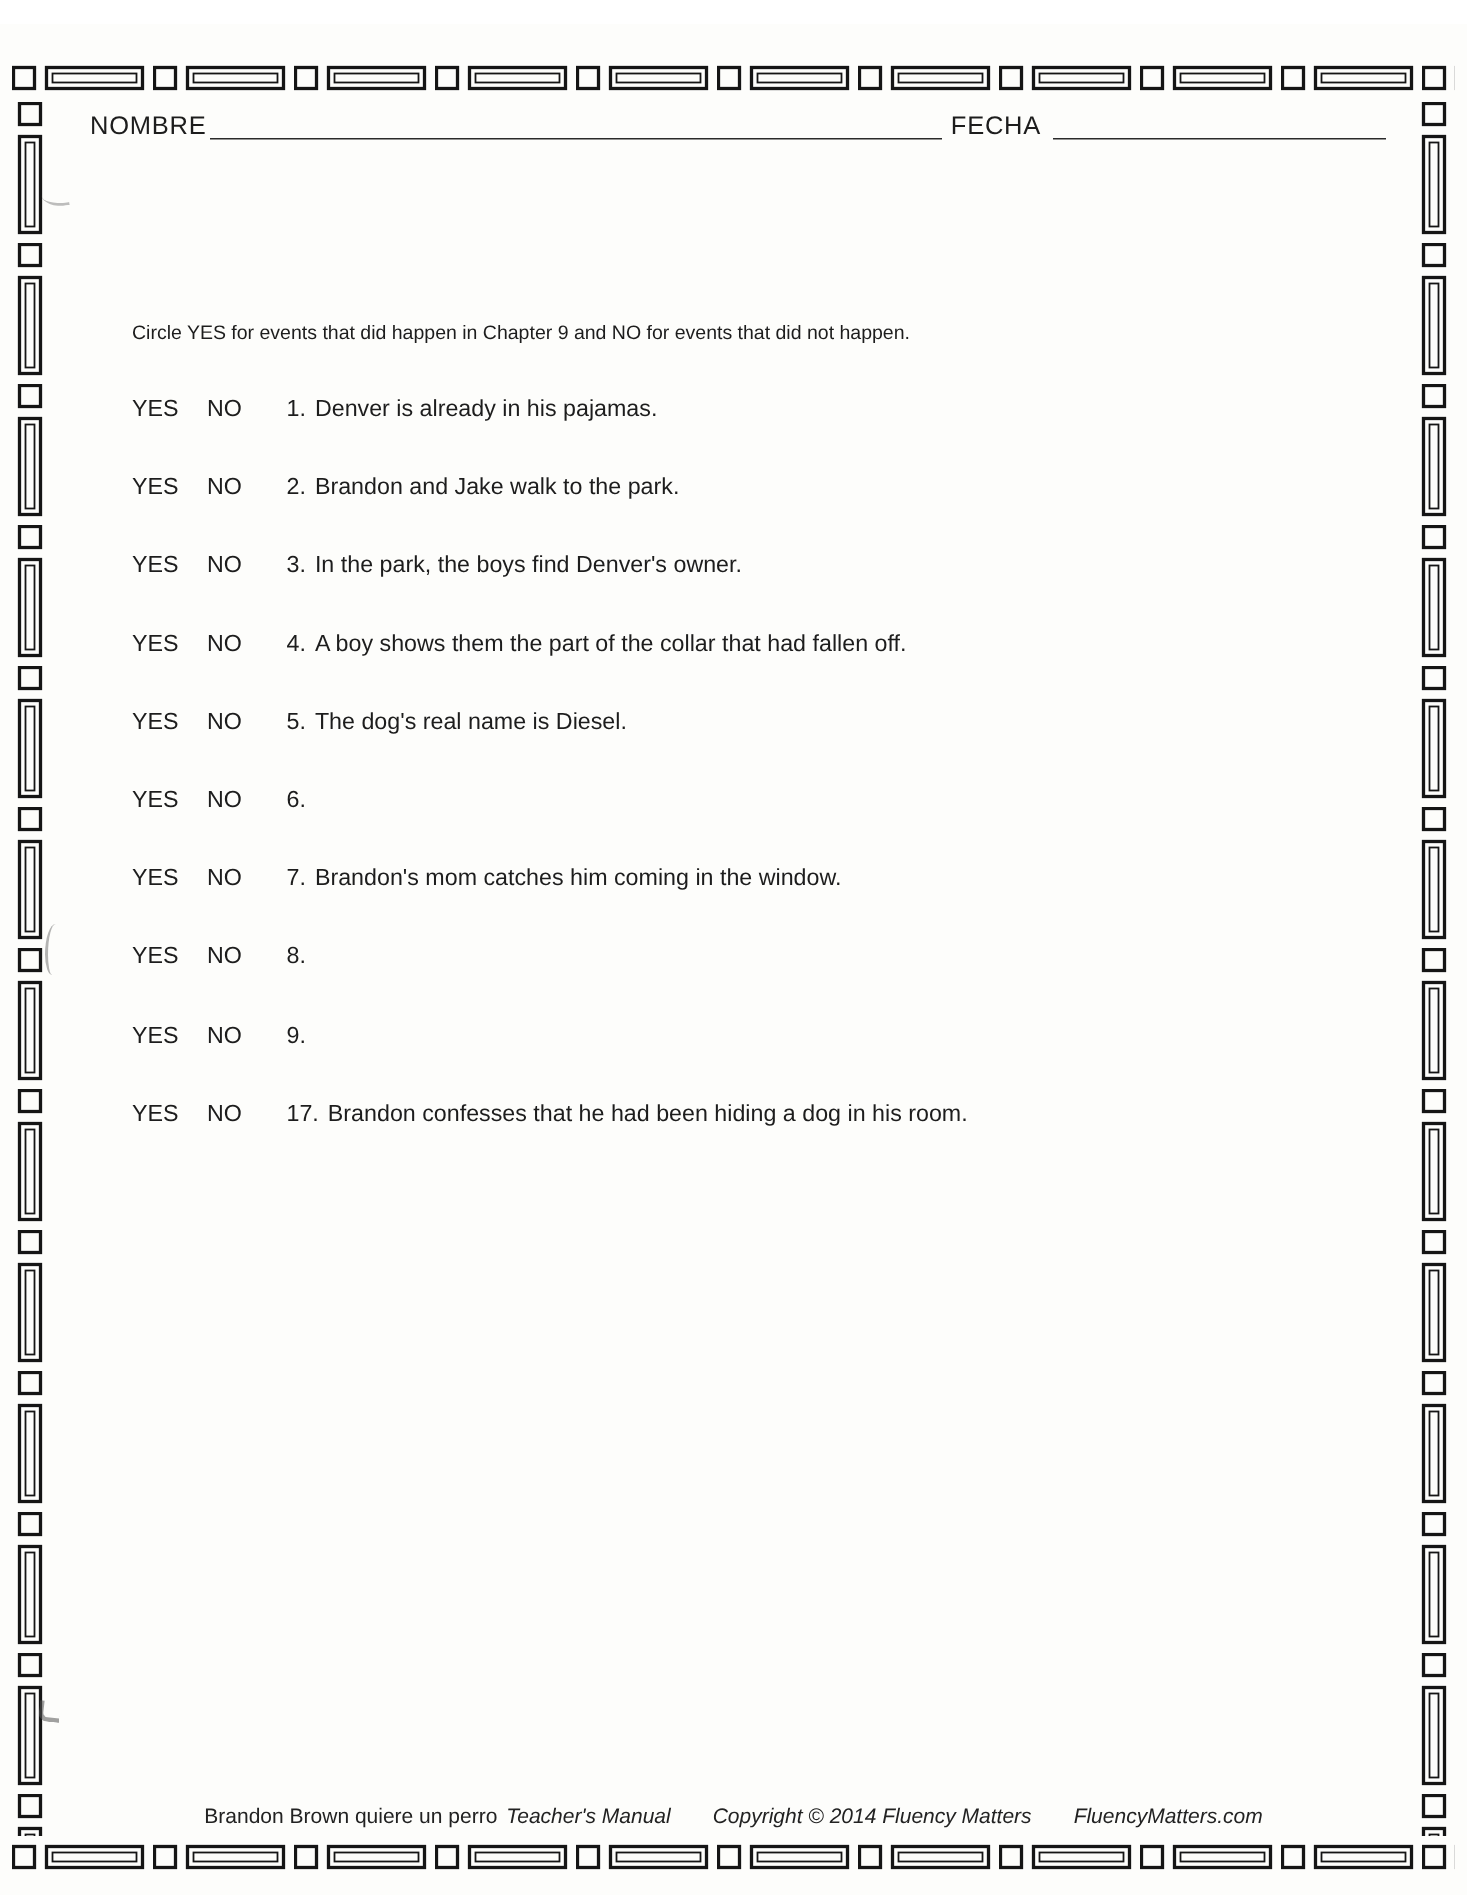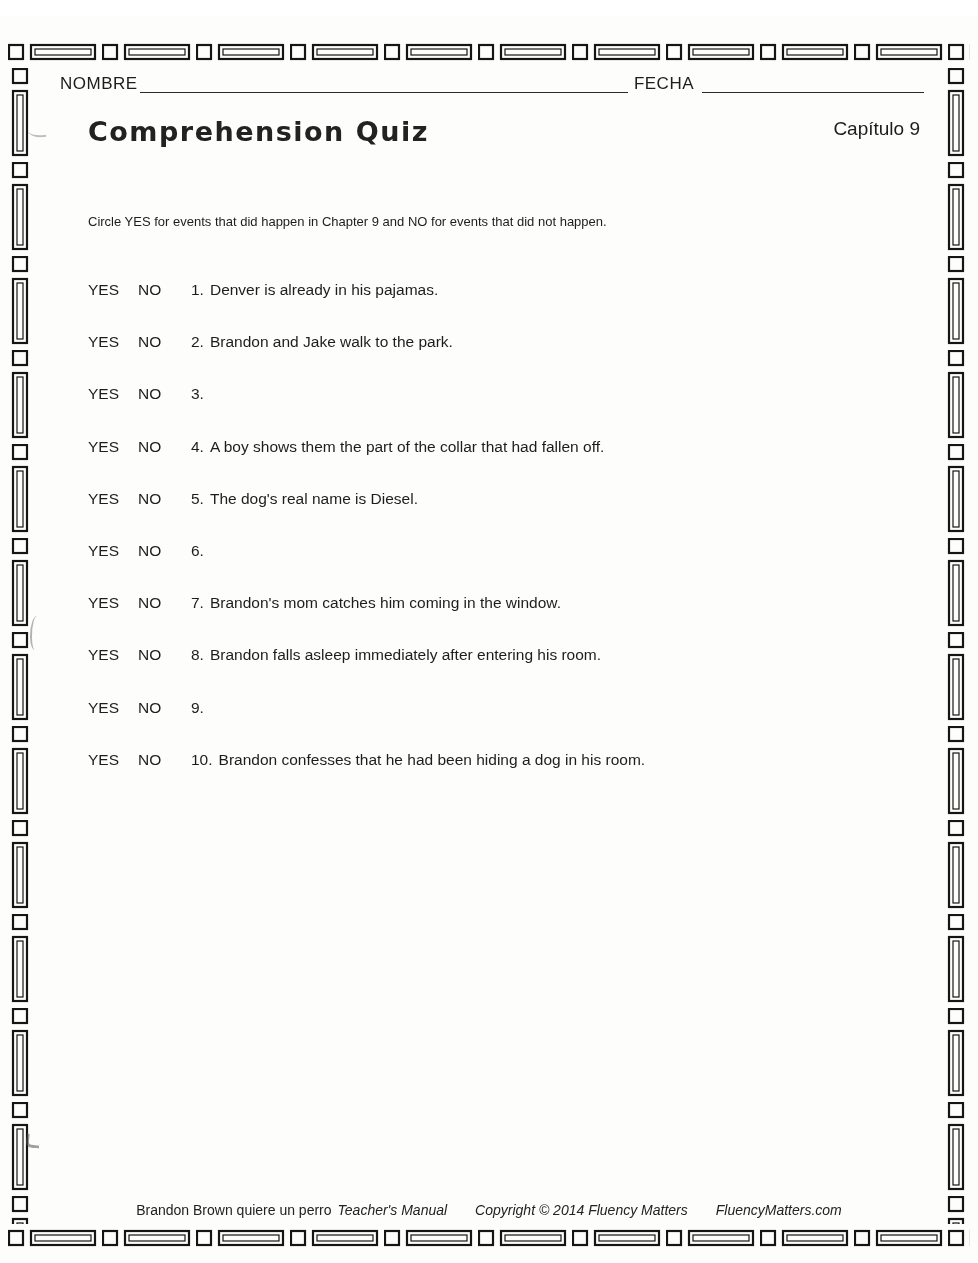--- a/index.html
+++ b/index.html
@@ -42,21 +42,21 @@
   }
   .chapter { font-size:19px; padding-top:2px; }
 
   .instructions {
     position:absolute; left:88px; right:70px; top:198px;
     font-size:13px;
   }
 
   
   .quiz-list { position:absolute; left:88px; right:60px; top:248px; }
-  .quiz-row { display:flex; align-items:center; height:52.2px; font-size:15.5px; }
+  .quiz-row { display:flex; align-items:flex-start; height:52.2px; font-size:15.5px; }
   .yes-col { width:50px; }
   .no-col  { width:53px; }
   .stmt-col { flex:1; display:flex; }
   .item-number { margin-right:6px; white-space:nowrap; }
 
   
   .footer {
     position:absolute; left:0; right:0; top:1186px;
     display:flex; justify-content:center; align-items:center;
     font-size:14px; color:#222;
@@ -132,24 +132,20 @@
   <div class="artifact artifact-2"></div>
   <div class="artifact artifact-3"></div>
 
   <div class="name-row">
     <span>NOMBRE</span>
     <span class="fill-line"></span>
     <span>FECHA</span>
     <span class="fecha-line"></span>
   </div>
 
-  <div class="title-row">
-    <span class="page-title">Comprehension Quiz</span>
-    <span class="chapter">Capítulo 9</span>
-  </div>
 
   <div class="instructions">Circle YES for events that did happen in Chapter 9 and NO for events that did not happen.</div>
 
   <div class="quiz-list">
 
     <div class="quiz-row">
       <span class="yes-col">YES</span>
       <span class="no-col">NO</span>
       <span class="stmt-col">
         <span class="item-number">1.</span>
@@ -164,20 +160,21 @@
         <span class="item-number">2.</span>
         <span class="item-text">Brandon and Jake walk to the park.</span>
       </span>
     </div>
 
     <div class="quiz-row">
       <span class="yes-col">YES</span>
       <span class="no-col">NO</span>
       <span class="stmt-col">
         <span class="item-number">3.</span>
+        <span class="item-text">In the park, the boys find Denver's owner.</span>
       </span>
     </div>
 
     <div class="quiz-row">
       <span class="yes-col">YES</span>
       <span class="no-col">NO</span>
       <span class="stmt-col">
         <span class="item-number">4.</span>
         <span class="item-text">A boy shows them the part of the collar that had fallen off.</span>
       </span>
@@ -207,37 +204,36 @@
         <span class="item-number">7.</span>
         <span class="item-text">Brandon's mom catches him coming in the window.</span>
       </span>
     </div>
 
     <div class="quiz-row">
       <span class="yes-col">YES</span>
       <span class="no-col">NO</span>
       <span class="stmt-col">
         <span class="item-number">8.</span>
-        <span class="item-text">Brandon falls asleep immediately after entering his room.</span>
       </span>
     </div>
 
     <div class="quiz-row">
       <span class="yes-col">YES</span>
       <span class="no-col">NO</span>
       <span class="stmt-col">
         <span class="item-number">9.</span>
       </span>
     </div>
 
     <div class="quiz-row">
       <span class="yes-col">YES</span>
       <span class="no-col">NO</span>
       <span class="stmt-col">
-        <span class="item-number">10.</span>
+        <span class="item-number">17.</span>
         <span class="item-text">Brandon confesses that he had been hiding a dog in his room.</span>
       </span>
     </div>
 
   </div>
 
   <div class="footer">
     <span class="seg-book">Brandon Brown quiere un perro</span>
     <span class="seg-manual">Teacher's Manual</span>
     <span class="seg-copyright">Copyright © 2014 Fluency Matters</span>

